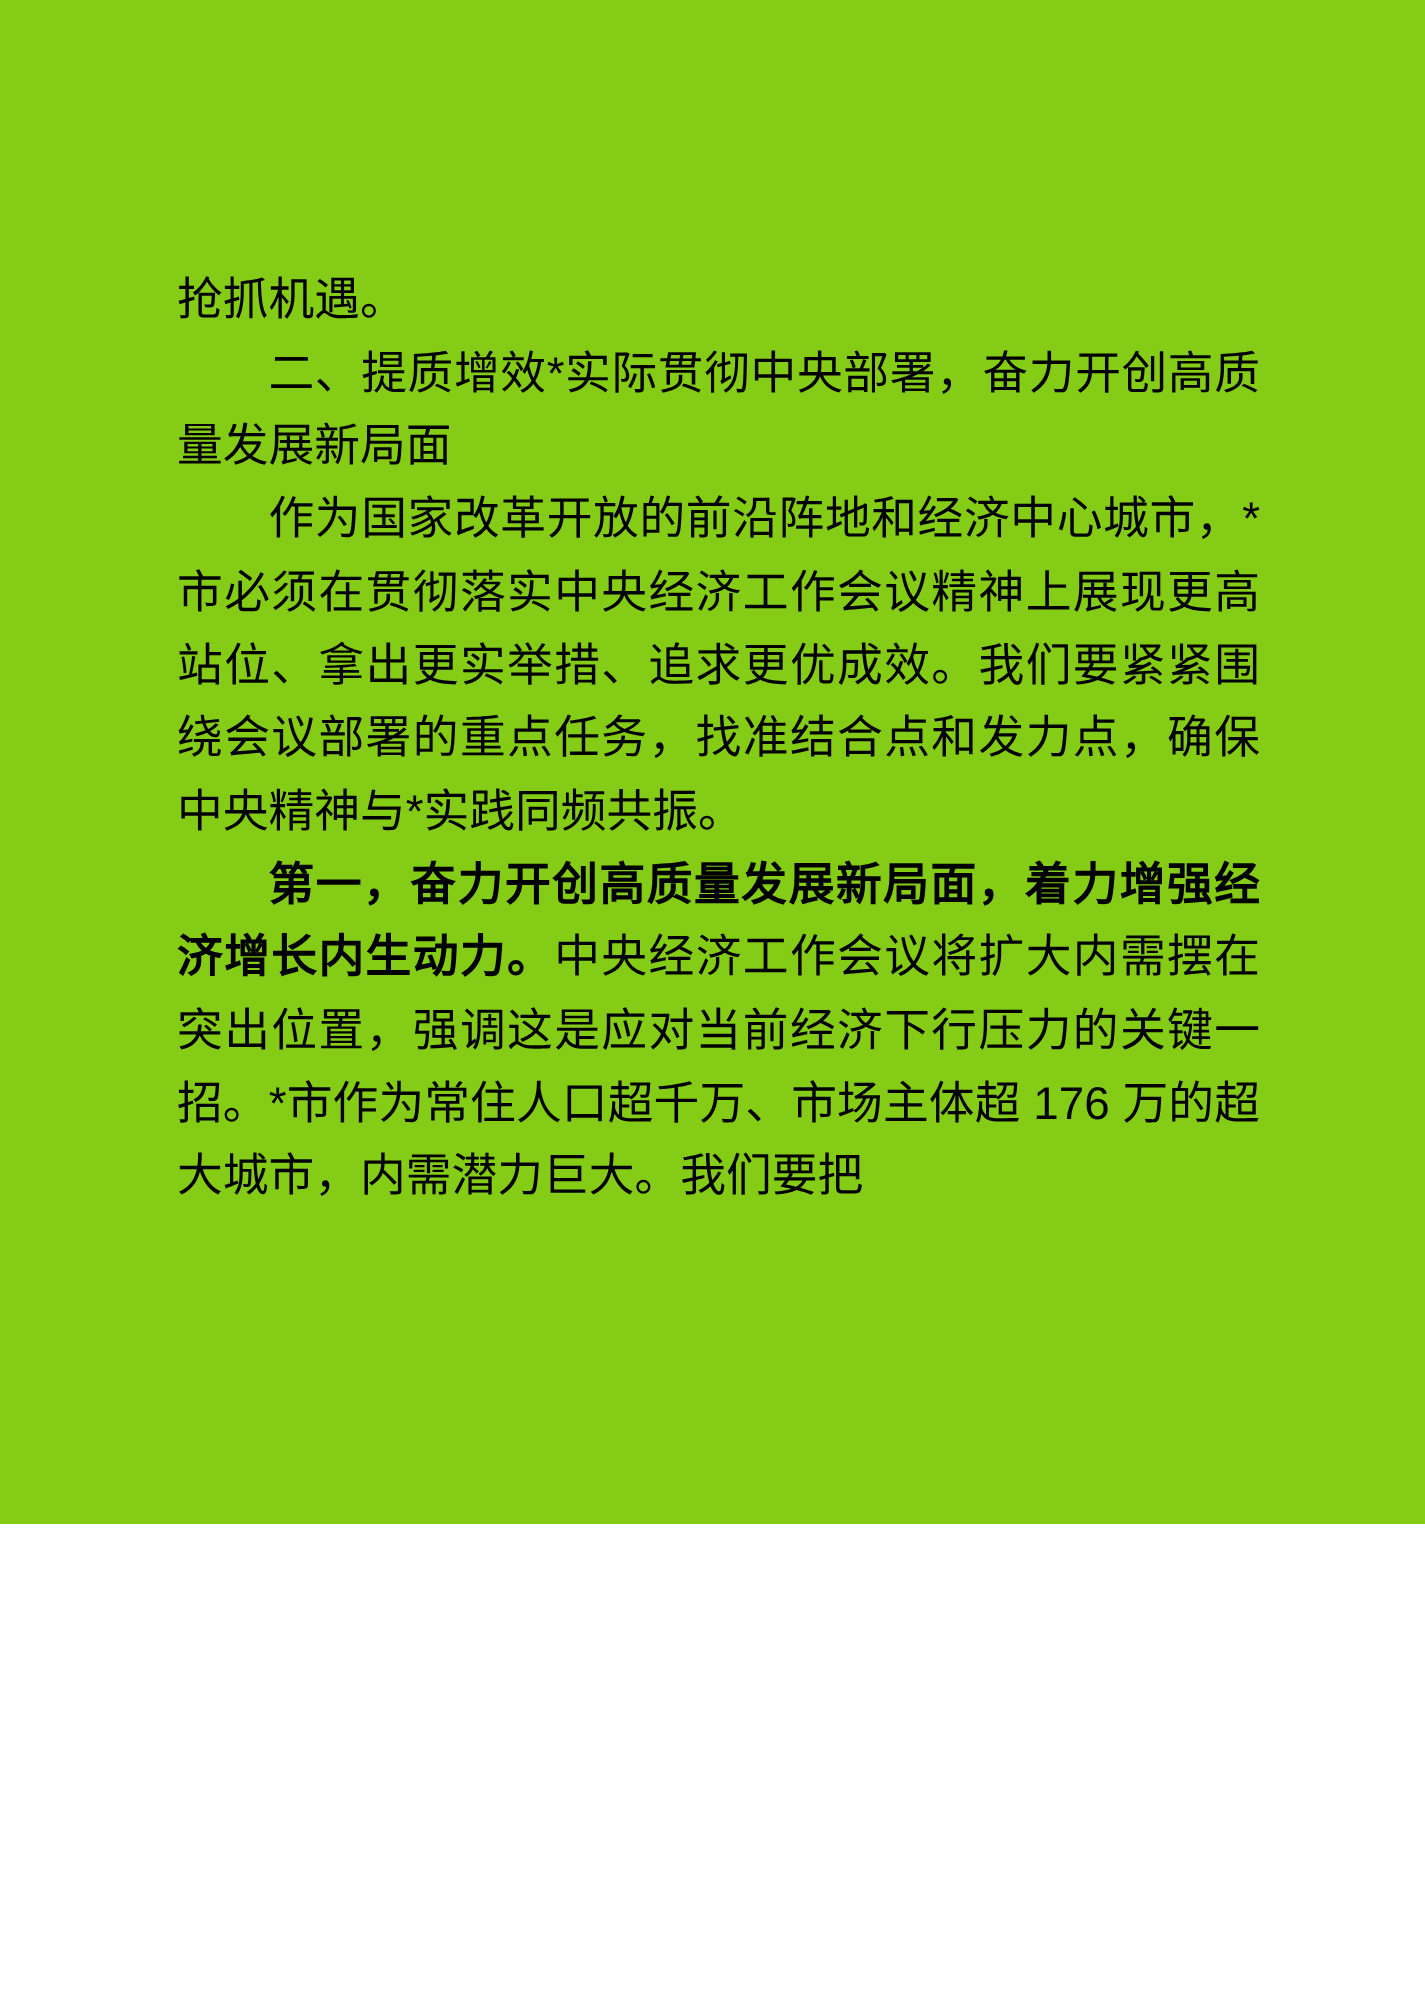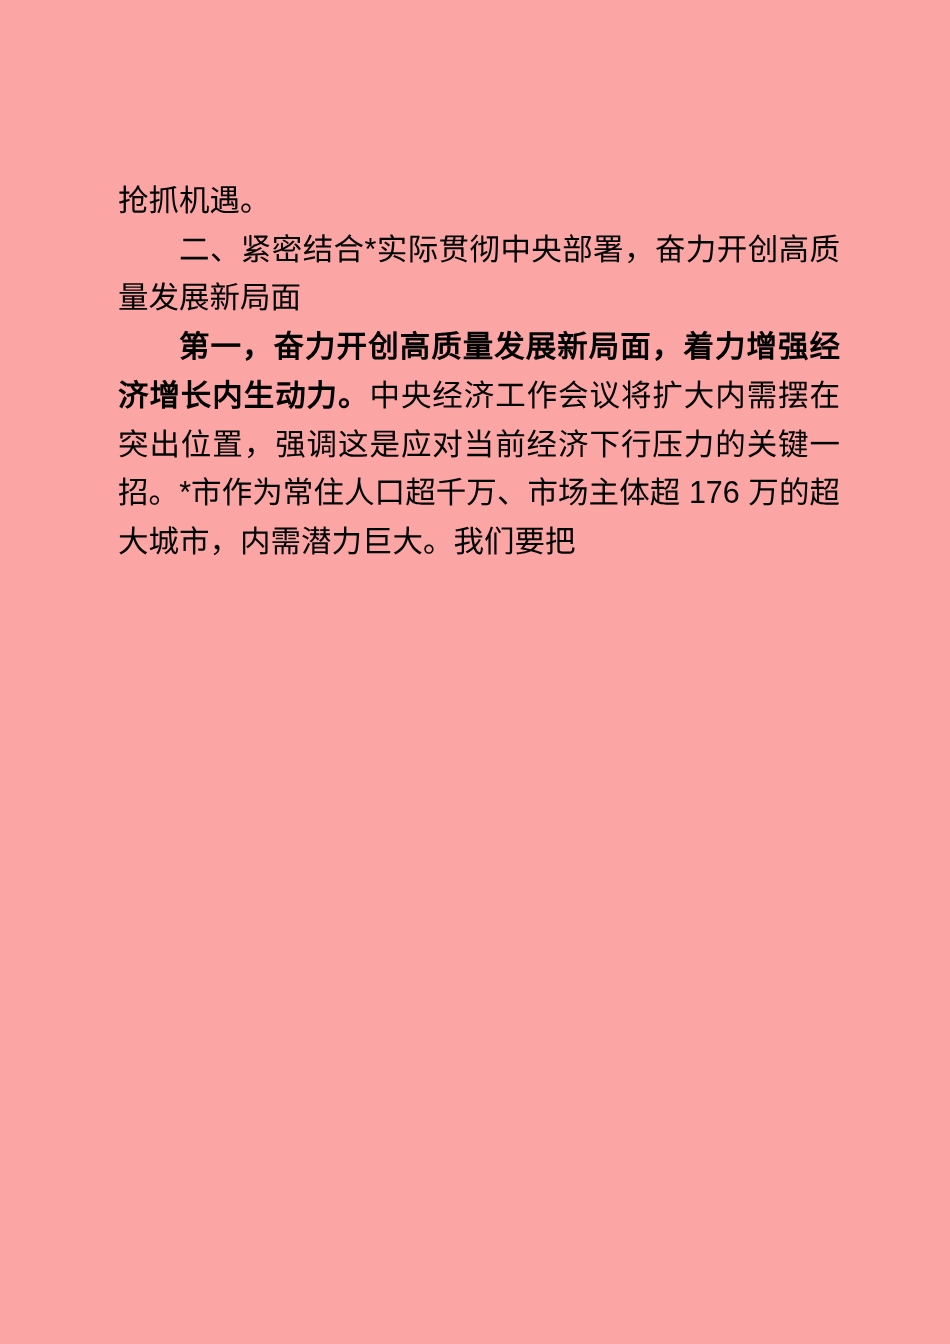--- a/index.html
+++ b/index.html
@@ -5,22 +5,22 @@
 <style>
   html, body {
     margin: 0;
     padding: 0;
     background: #ffffff;
   }
 
   .page {
     position: relative;
     width: 950px;
-    height: 1344px;
-    background: #fca5a5;
+    height: 1016px;
+    background: #84cc16;
     margin: 0 auto;
     overflow: hidden;
     box-sizing: border-box;
   }
 
   .doc-body {
     position: absolute;
     left: 118px;
     top: 176px;
     width: 722px;
@@ -60,22 +60,25 @@
 
 <div class="page">
   <div class="doc-body">
 
     <p class="para">
       <span class="normal-run">抢抓机遇。</span>
     </p>
 
 
     <p class="para indent">
-      <span class="normal-run">二、紧密结合*实际贯彻中央部署，奋力开创高质量发展新局面</span>
+      <span class="normal-run">二、提质增效*实际贯彻中央部署，奋力开创高质量发展新局面</span>
     </p>
 
+    <p class="para indent">
+      <span class="normal-run">作为国家改革开放的前沿阵地和经济中心城市，*市必须在贯彻落实中央经济工作会议精神上展现更高站位、拿出更实举措、追求更优成效。我们要紧紧围绕会议部署的重点任务，找准结合点和发力点，确保中央精神与*实践同频共振。</span>
+    </p>
 
     <p class="para indent">
       <span class="bold-run">第一，奋力开创高质量发展新局面，着力增强经济增长内生动力。</span><span class="normal-run">中央经济工作会议将扩大内需摆在突出位置，强调这是应对当前经济下行压力的关键一招。*市作为常住人口超千万、市场主体超 176 万的超大城市，内需潜力巨大。我们要把</span>
     </p>
 
   </div>
 </div>
 
 </body></html>

